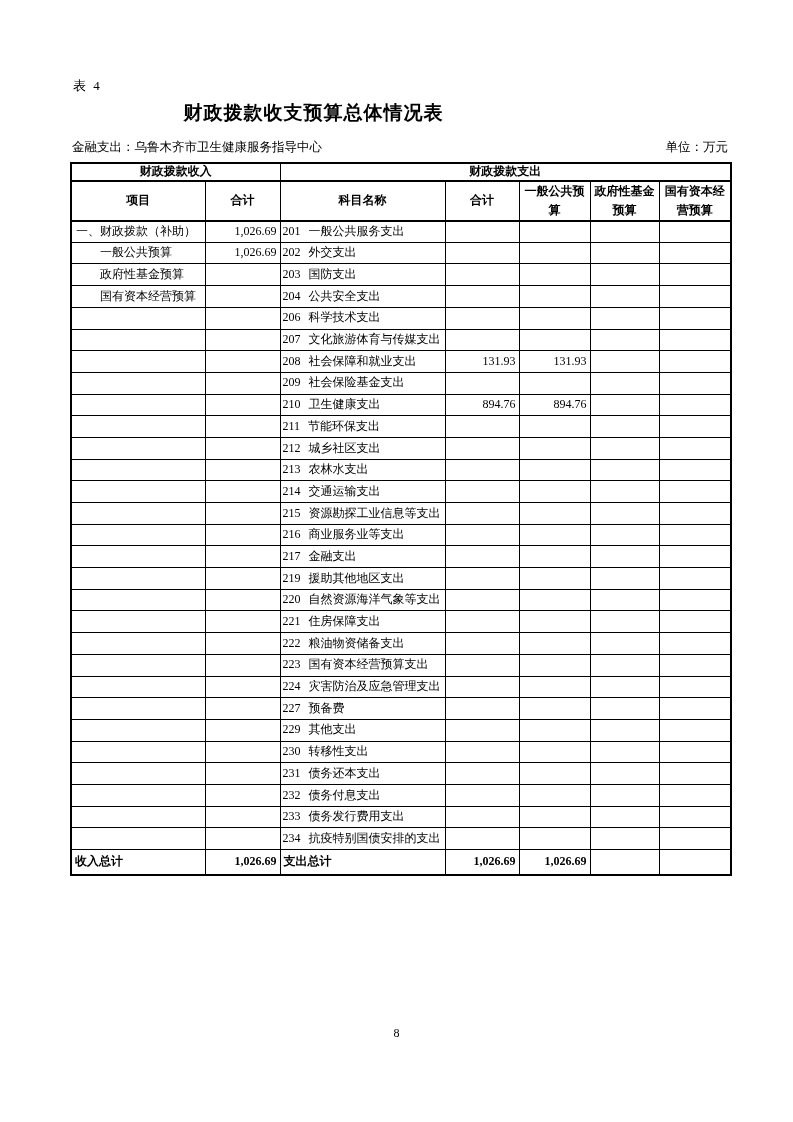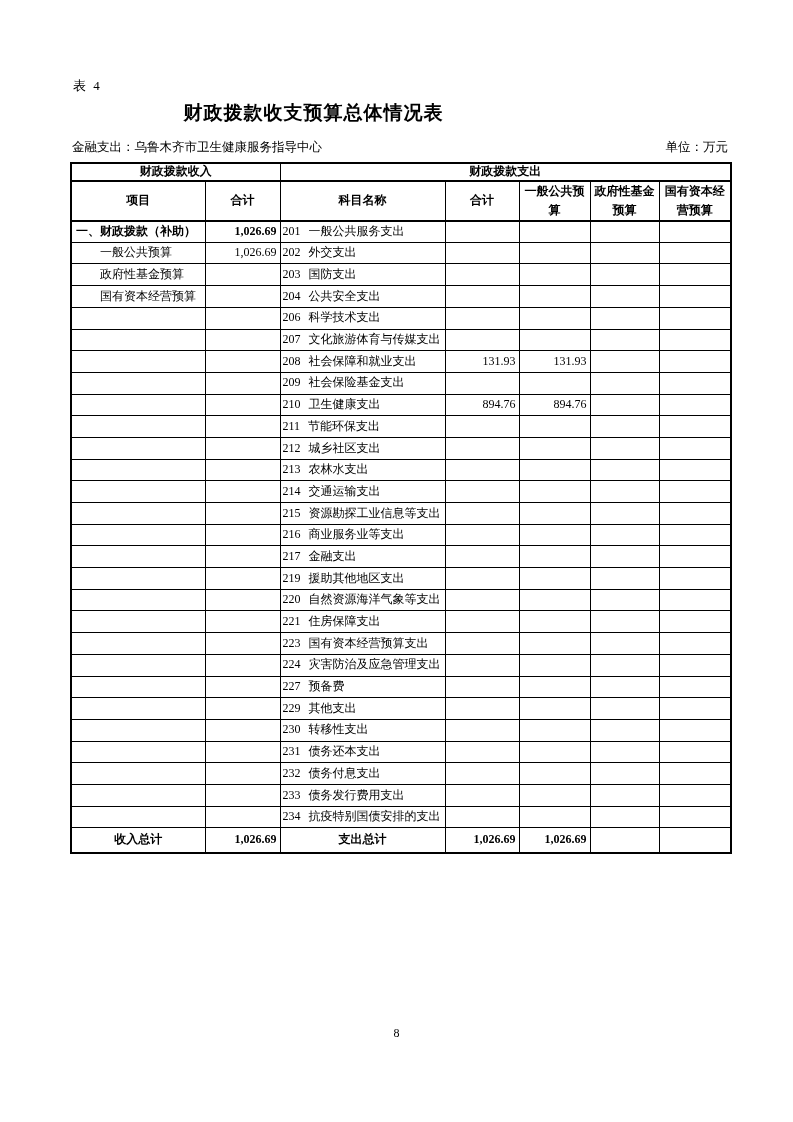--- a/index.html
+++ b/index.html
@@ -37,23 +37,23 @@
     vertical-align:middle;
   }
   .sec-row th { height:16px; font-weight:bold; border-bottom:2px solid #000; text-align:center;margin-top:48px; }
   .col-row th { height:40px; font-weight:bold; border-bottom:2px solid #000; text-align:center; line-height:1.55; padding:0 2px; }
   tbody td { height:21.7px; }
   td.c-item { text-align:left; padding-left:4px; white-space:nowrap; }
   td.c-item.indent { padding-left:28px; }
   td.c-num { text-align:right; padding-right:3px; }
   td.c-subject { text-align:left; padding-left:2px; white-space:nowrap; }
   .subj-code { margin-right:8px; }
-  .emph { font-weight:bold; }
+  .emph { font-weight:normal; }
   tfoot td { height:25px; font-weight:bold; }
-  td.c-center { text-align:center; }
+  td.c-center { }
   .page-number {
     position:absolute; left:0; top:1026px; width:793px;
     text-align:center; font-size:12px;
   }
 </style>
 </head>
 <body>
 
 <div class="table-label">表 4</div>
 
@@ -257,20 +257,29 @@
         <td class="c-num"></td>
         <td class="c-subject"><span class="subj-code">221</span><span>住房保障支出</span></td>
         <td class="c-num"></td>
         <td class="c-num"></td>
         <td class="c-num"></td>
         <td class="c-num"></td>
       </tr>
       <tr>
         <td class="c-item"></td>
         <td class="c-num"></td>
+        <td class="c-subject"><span class="subj-code">222</span><span>粮油物资储备支出</span></td>
+        <td class="c-num"></td>
+        <td class="c-num"></td>
+        <td class="c-num"></td>
+        <td class="c-num"></td>
+      </tr>
+      <tr>
+        <td class="c-item"></td>
+        <td class="c-num"></td>
         <td class="c-subject"><span class="subj-code">223</span><span>国有资本经营预算支出</span></td>
         <td class="c-num"></td>
         <td class="c-num"></td>
         <td class="c-num"></td>
         <td class="c-num"></td>
       </tr>
       <tr>
         <td class="c-item"></td>
         <td class="c-num"></td>
         <td class="c-subject"><span class="subj-code">224</span><span>灾害防治及应急管理支出</span></td>

